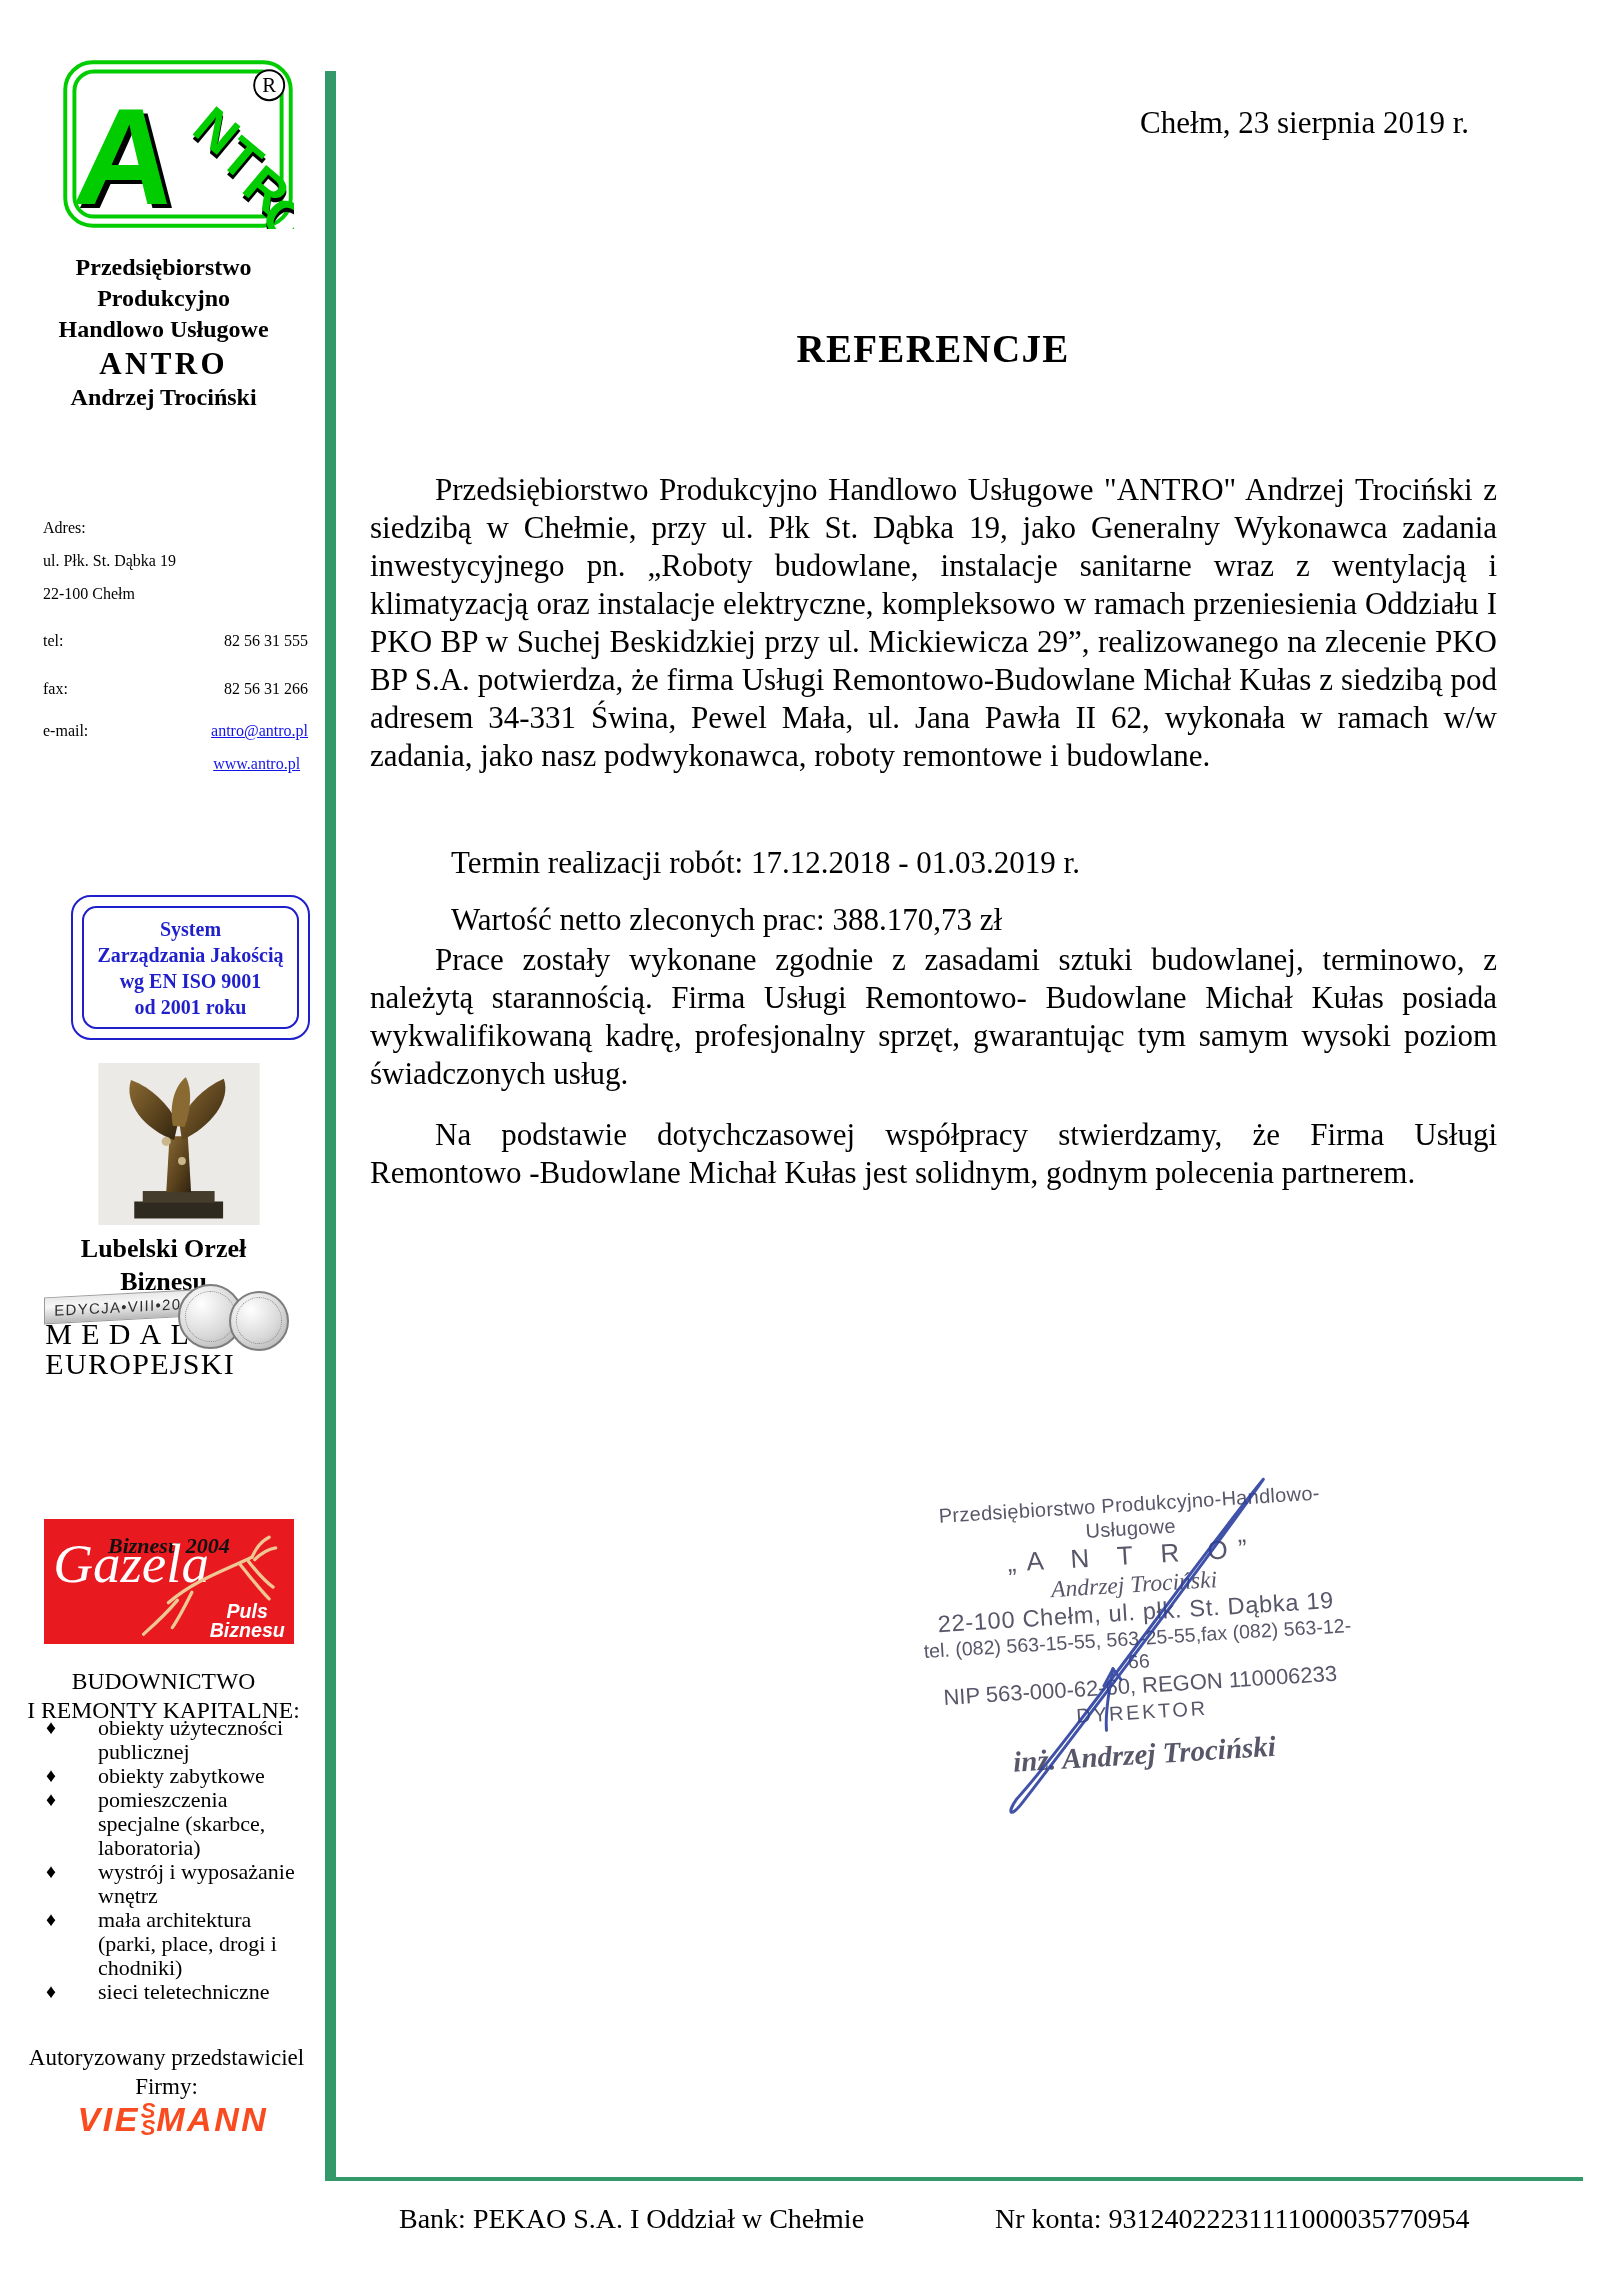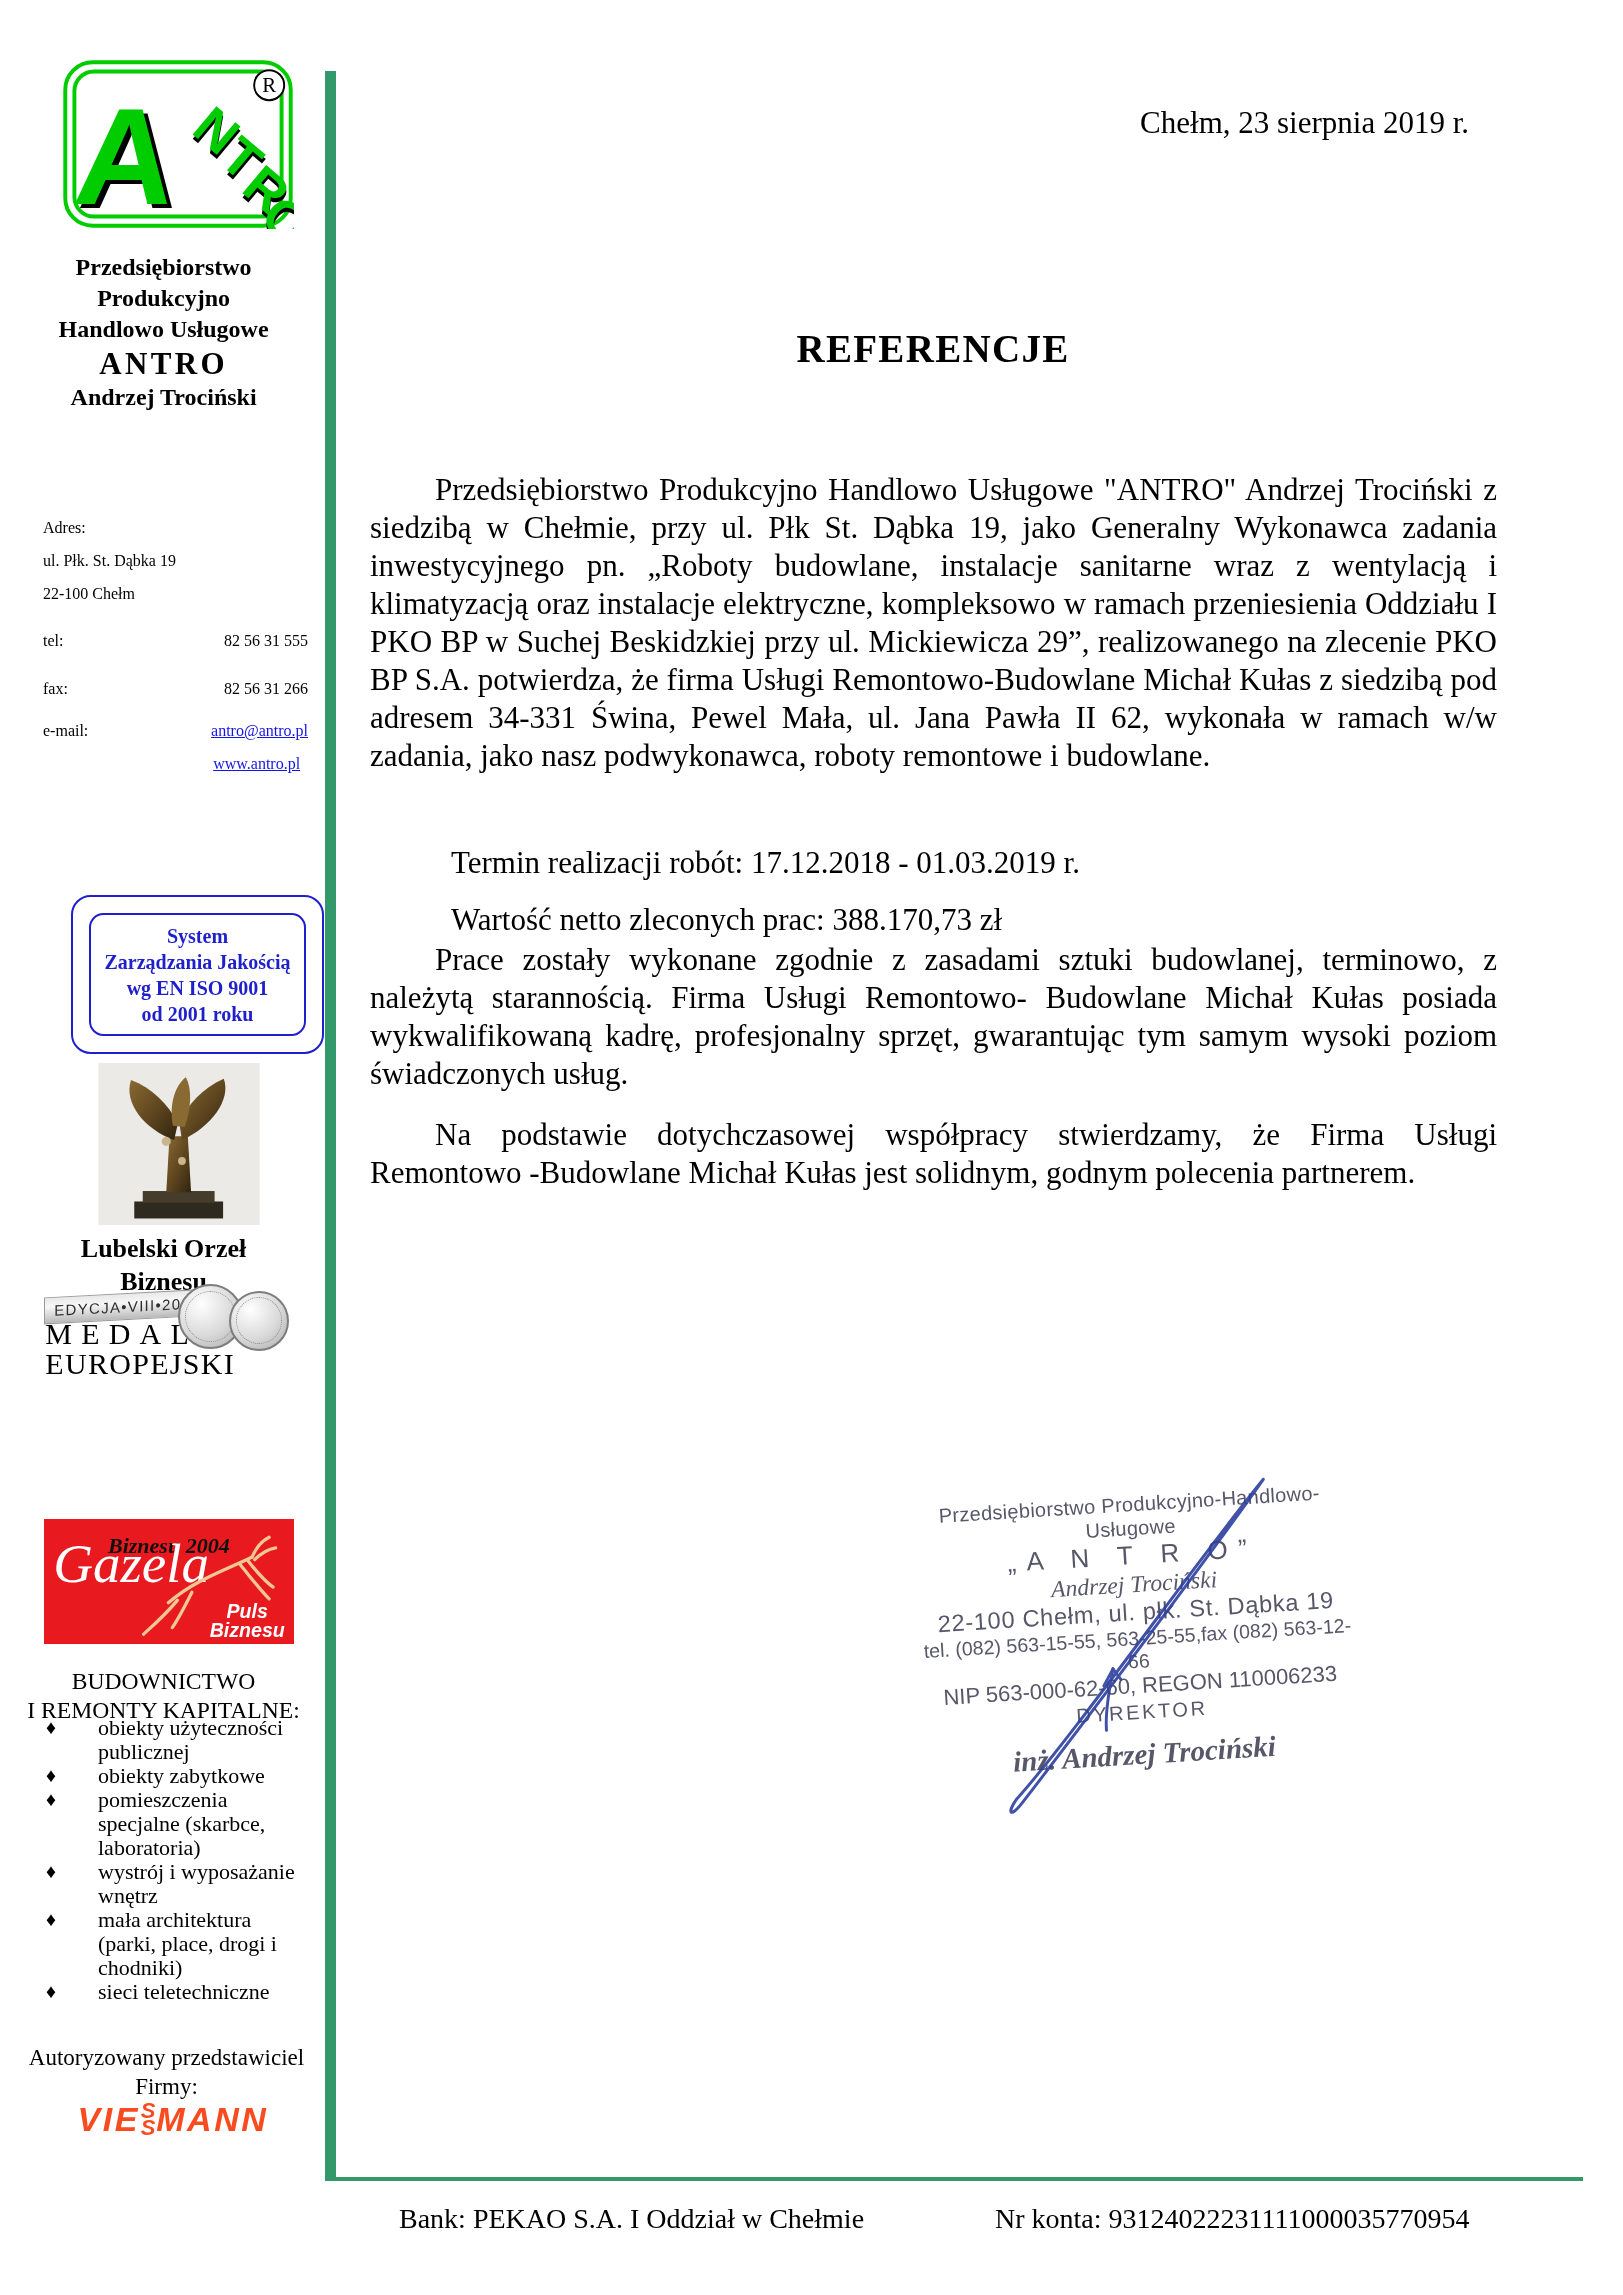--- a/index.html
+++ b/index.html
@@ -12,21 +12,21 @@
   .logo-wrap{left:62px;top:59px;width:232px;height:170px;}
   .company{left:19.6px;top:252px;width:288px;text-align:center;font-weight:bold;}
   .company div{font-size:24px;line-height:31px;}
   .company .antro{font-size:31px;line-height:37px;letter-spacing:3.3px;}
   .addr{left:43px;top:499px;width:265px;font-size:16px;line-height:33px;margin-top:12px;}
   .addr .row{display:flex;justify-content:space-between;}
   .addr .gap{height:14.4px;}
   .addr a{color:#1414E8;text-decoration:underline;}
   .addr .www{text-align:right;padding-right:7.9px;}
   .regonnip div{margin-top:6.5px;}
-  .iso{left:71px;top:895px;width:217px;height:123px;border:2.6px solid #1F1FCC;border-radius:19.6px;padding:16px;}
+  .iso{left:71px;top:895px;width:217px;height:123px;border:2.6px solid #1F1FCC;border-radius:19.6px;padding:9px;}
   .iso-inner{width:100%;height:100%;border:2.6px solid #1F1FCC;border-radius:14.4px;box-sizing:border-box;
              display:flex;flex-direction:column;justify-content:center;text-align:center;
              color:#1F1FCC;font-weight:bold;font-size:20px;line-height:26px;}
   .trophy{left:98px;top:1063px;width:162px;height:162px;}
   .trophy-cap{left:26px;top:1232px;width:275px;text-align:center;font-weight:bold;font-size:26px;line-height:33px;}
   .medal{left:44px;top:1284px;width:249px;height:98px;}
   .ribbon{position:absolute;left:0;top:9.2px;width:165px;height:25px;
           background:linear-gradient(180deg,#e8e8e8 0%,#f7f7f7 35%,#b9b9b9 100%);
           transform:skewY(-3deg);display:flex;align-items:center;justify-content:center;
           font-family:"Liberation Sans",sans-serif;font-size:15px;letter-spacing:1.3px;color:#2e2e2e;

